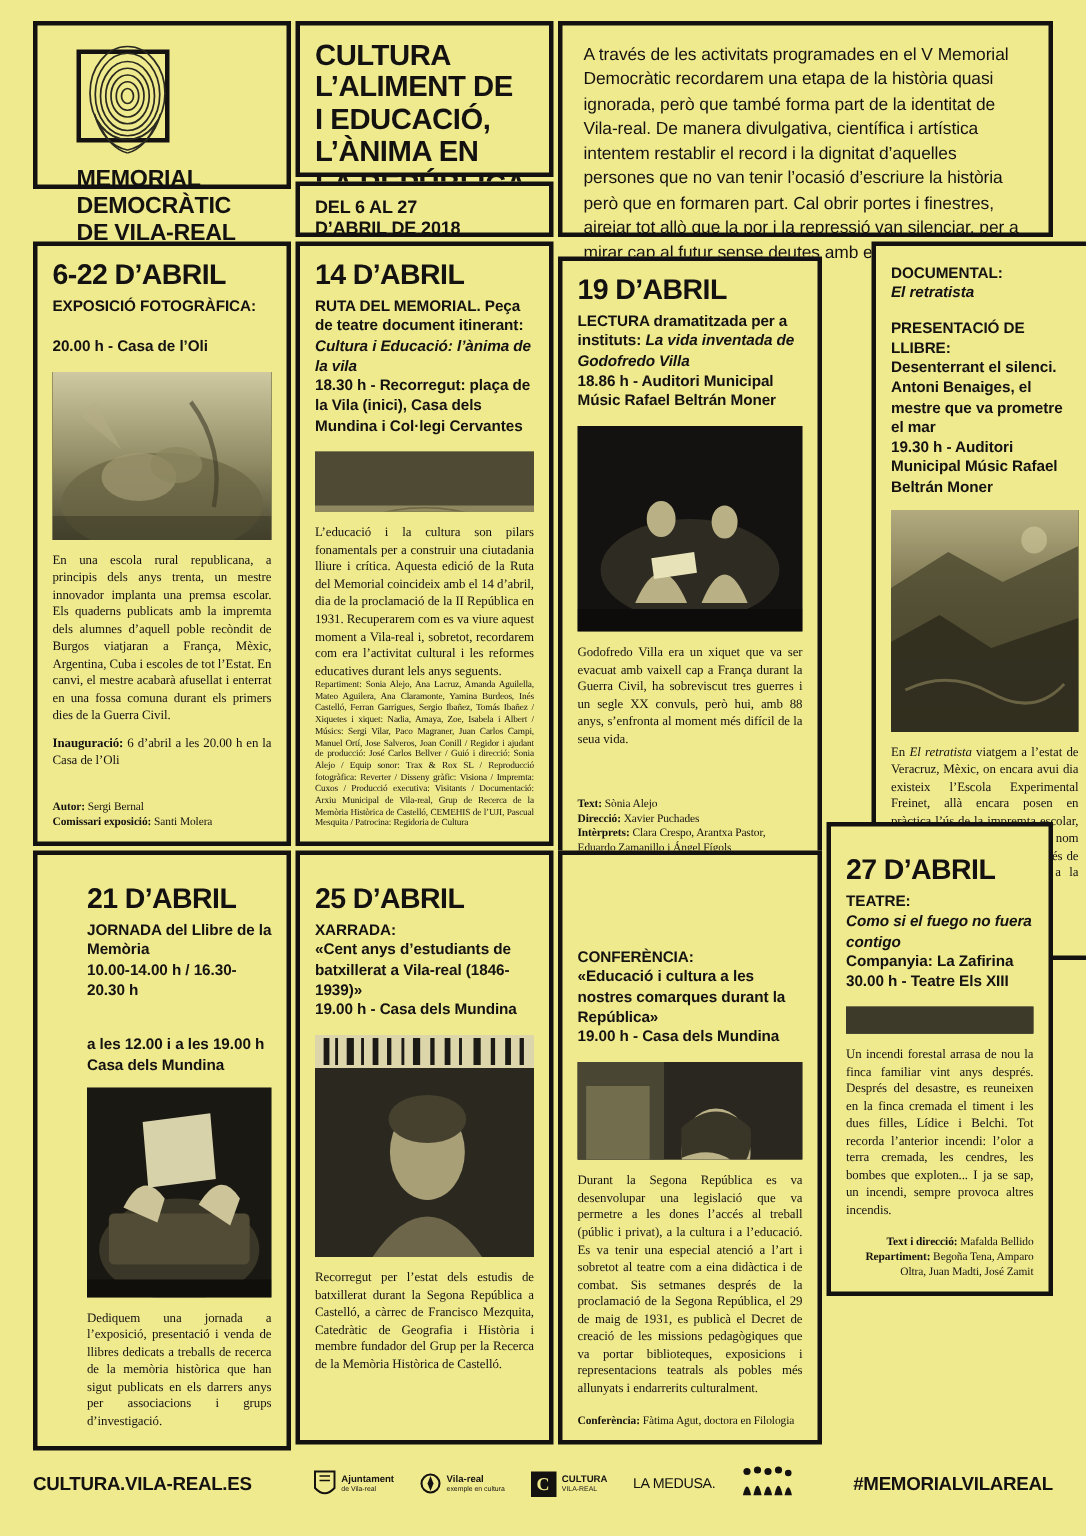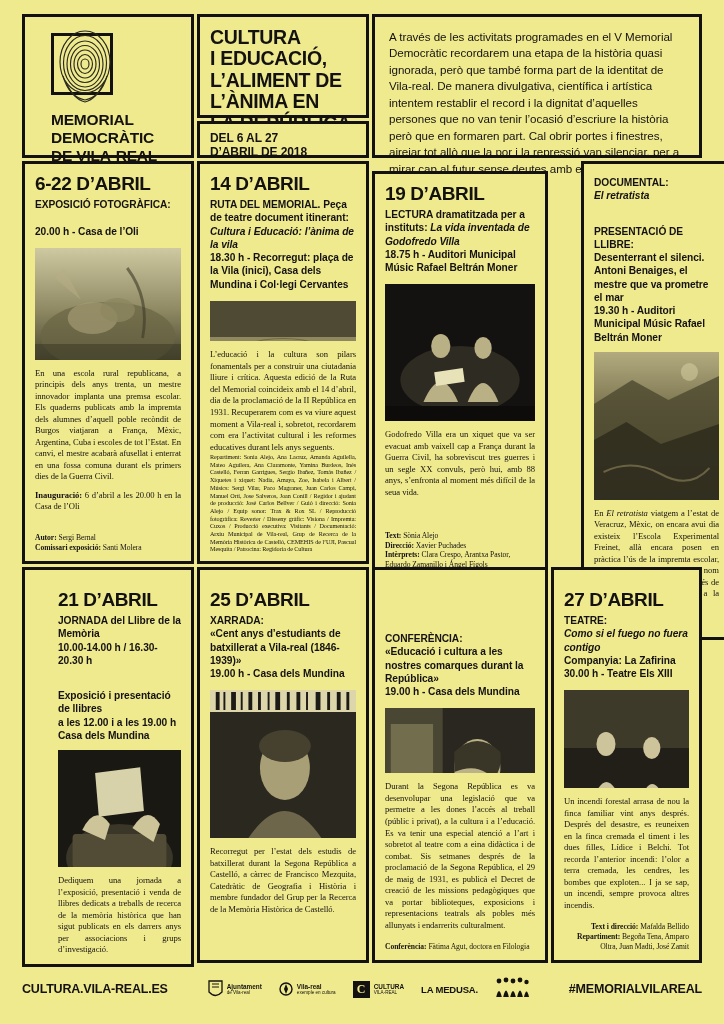--- a/index.html
+++ b/index.html
@@ -29,21 +29,21 @@
   
   .box {
     position: absolute;
     border: 3px solid #141210;
     box-sizing: border-box;
     background: #f0ea8e;
     padding: 7px 9px;
   }
 
   
-  .hdr-logo { left: 0; top: 0; width: 172px; height: 144px; padding: 12px 10px; }
+  .hdr-logo { left: 0; top: 0; width: 172px; height: 112px; padding: 12px 10px; }
   .hdr-title { left: 175px; top: 0; width: 172px; height: 104px; padding: 10px 9px 4px 10px; }
   .hdr-dates { left: 175px; top: 107px; width: 172px; height: 37px; padding: 7px 10px; }
   .hdr-intro { left: 350px; top: 0; width: 330px; height: 144px; padding: 12px 14px; }
 
   .fingerprint {
     width: 62px; height: 62px;
     border: 3px solid #141210;
     position: relative;
     margin: 4px 0 0 16px;
     box-sizing: border-box;
@@ -101,21 +101,21 @@
     font-weight: bold;
     letter-spacing: -0.05px;
     margin-bottom: 2px;
   }
   .ev-head .it { font-style: italic; }
   .ev-sub {
     font-size: 10.2px;
     line-height: 1.3;
     font-weight: bold;
     letter-spacing: -0.05px;
-    margin-top: 20px;
+    margin-top: 8px;
   }
   .ev-photo {
     width: 100%;
     margin: 8px 0 8px 0;
     border: 0;
     position: relative;
     overflow: hidden;
     background: #2a2a22;
   }
   .ev-body {
@@ -174,21 +174,21 @@
   .flogo-txt .sm { font-size: 4.6px; font-weight: normal; display: block; }
   .cultura-mark {
     width: 17px; height: 17px;
     background: #141210;
     color: #f0ea8e;
     font-weight: bold;
     font-size: 12px;
     display: flex; align-items: center; justify-content: center;
     font-family: "Liberation Serif", serif;
   }
-  .medusa-txt { font-weight: bold; font-size: 9.5px; letter-spacing: -0.2px; }
+  .medusa-txt { font-weight: normal; font-size: 9.5px; letter-spacing: -0.2px; }
 </style>
 </head>
 <body>
 
 <div class="poster">
   <div class="frame">
 
     <div class="box hdr-logo">
       <div class="fingerprint">
         <svg width="72" height="74" viewBox="0 0 72 74" aria-hidden="true">
@@ -209,22 +209,22 @@
       <div class="logo-name">
         <div>MEMORIAL</div>
         <div>DEMOCRÀTIC</div>
         <div>DE VILA-REAL</div>
       </div>
     </div>
 
     <div class="box hdr-title">
       <div class="title-main">
         <div>CULTURA</div>
+        <div>L’ALIMENT DE</div>
         <div>I EDUCACIÓ,</div>
-        <div>L’ALIMENT DE</div>
         <div>L’ÀNIMA EN</div>
         <div>LA REPÚBLICA</div>
       </div>
     </div>
 
     <div class="box hdr-dates">
       <div class="dates-txt">
         <div>DEL 6 AL 27</div>
         <div>D’ABRIL DE 2018</div>
       </div>
@@ -295,21 +295,21 @@
         <div class="spacer"></div>
         <div class="ev-credits-tiny">Repartiment: Sonia Alejo, Ana Lacruz, Amanda Aguilella, Mateo Aguilera, Ana Claramonte, Yamina Burdeos, Inés Castelló, Ferran Garrigues, Sergio Ibañez, Tomás Ibañez / Xiquetes i xiquet: Nadia, Amaya, Zoe, Isabela i Albert / Músics: Sergi Vilar, Paco Magraner, Juan Carlos Campi, Manuel Ortí, Jose Salveros, Joan Conill / Regidor i ajudant de producció: José Carlos Bellver / Guió i direcció: Sonia Alejo / Equip sonor: Trax &amp; Rox SL / Reproducció fotogràfica: Reverter / Disseny gràfic: Visiona / Impremta: Cuxos / Producció executiva: Visitants / Documentació: Arxiu Municipal de Vila-real, Grup de Recerca de la Memòria Històrica de Castelló, CEMEHIS de l’UJI, Pascual Mesquita / Patrocina: Regidoria de Cultura</div>
       </div>
     </div>
 
     <div class="card" style="left:350px; top:157px; width:176px; height:420px;">
       <div class="card-inner">
         <div class="ev-date">19 D’ABRIL</div>
         <div class="ev-head">
           <span>LECTURA</span><span> dramatitzada per a instituts: </span><span class="it">La vida inventada de Godofredo Villa</span><br>
-          <span>18.75 h - Auditori Municipal Músic Rafael Beltrán Moner</span>
+          <span>18.86 h - Auditori Municipal Músic Rafael Beltrán Moner</span>
         </div>
         <div class="ev-photo" style="height:137px;">
           <svg width="100%" height="137" viewBox="0 0 156 137" preserveAspectRatio="none" aria-hidden="true">
             <rect width="156" height="137" fill="#141210"></rect>
             <ellipse cx="78" cy="96" rx="62" ry="34" fill="#2e2b22"></ellipse>
             <g fill="#b9b085">
               <ellipse cx="58" cy="62" rx="10" ry="12"></ellipse>
               <path d="M40 118 q18 -40 36 0 Z"></path>
               <ellipse cx="102" cy="64" rx="9" ry="11"></ellipse>
               <path d="M86 118 q16 -38 32 0 Z"></path>
@@ -366,21 +366,21 @@
     </div>
 
     <div class="card" style="left:0; top:553px; width:172px; height:400px;padding-left:33px;">
       <div class="card-inner">
         <div class="ev-date" style="margin-top:10px;">21 D’ABRIL</div>
         <div class="ev-head">
           <span>JORNADA</span><span> del Llibre de la Memòria</span><br>
           <span>10.00-14.00 h / 16.30-20.30 h</span>
         </div>
         <div class="ev-sub">
-          <span>Exposició i presentació de llibres</span><br>
+          <br>
           <span>a les 12.00 i a les 19.00 h</span><br>
           <span>Casa dels Mundina</span>
         </div>
         <div class="ev-photo" style="height:140px;">
           <svg width="100%" height="140" viewBox="0 0 152 140" preserveAspectRatio="none" aria-hidden="true">
             <rect width="152" height="140" fill="#1a1813"></rect>
             <ellipse cx="76" cy="108" rx="66" ry="34" fill="#3a3628"></ellipse>
             <rect x="18" y="84" width="116" height="34" rx="4" fill="#524c36"></rect>
             <g fill="#cdc49a">
               <path d="M30 80 q16 -26 34 -6 l-6 16 Z"></path>
@@ -459,21 +459,21 @@
         <div class="ev-body">
           <p>Durant la Segona República es va desenvolupar una legislació que va permetre a les dones l’accés al treball (públic i privat), a la cultura i a l’educació. Es va tenir una especial atenció a l’art i sobretot al teatre com a eina didàctica i de combat. Sis setmanes després de la proclamació de la Segona República, el 29 de maig de 1931, es publicà el Decret de creació de les missions pedagògiques que va portar biblioteques, exposicions i representacions teatrals als pobles més allunyats i endarrerits culturalment.</p>
         </div>
         <div class="spacer"></div>
         <div class="ev-credits">
           <div><b>Conferència:</b><span> Fàtima Agut, doctora en Filologia</span></div>
         </div>
       </div>
     </div>
 
-    <div class="card" style="left:529px; top:553px; width:151px; height:396px;">
+    <div class="card" style="left:529px; top:534px; width:151px; height:316px;">
       <div class="card-inner">
         <div class="ev-date" style="margin-top:10px;">27 D’ABRIL</div>
         <div class="ev-head">
           <span>TEATRE:</span><br>
           <span class="it">Como si el fuego no fuera contigo</span><br>
           <span>Companyia: La Zafirina</span><br>
           <span>30.00 h - Teatre Els XIII</span>
         </div>
         <div class="ev-photo" style="height:150px;">
           <svg width="100%" height="150" viewBox="0 0 131 150" preserveAspectRatio="none" aria-hidden="true">

